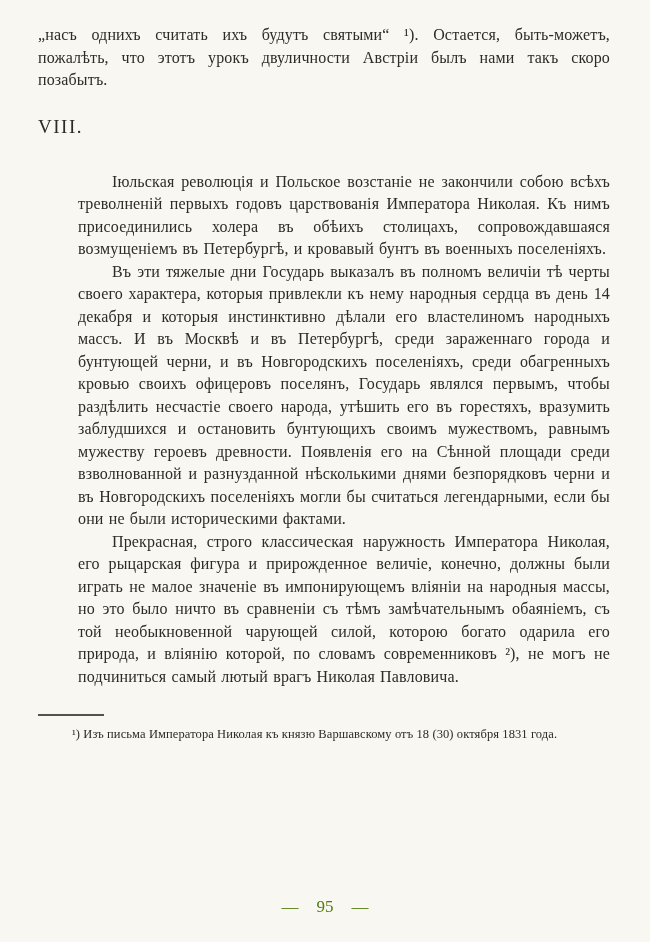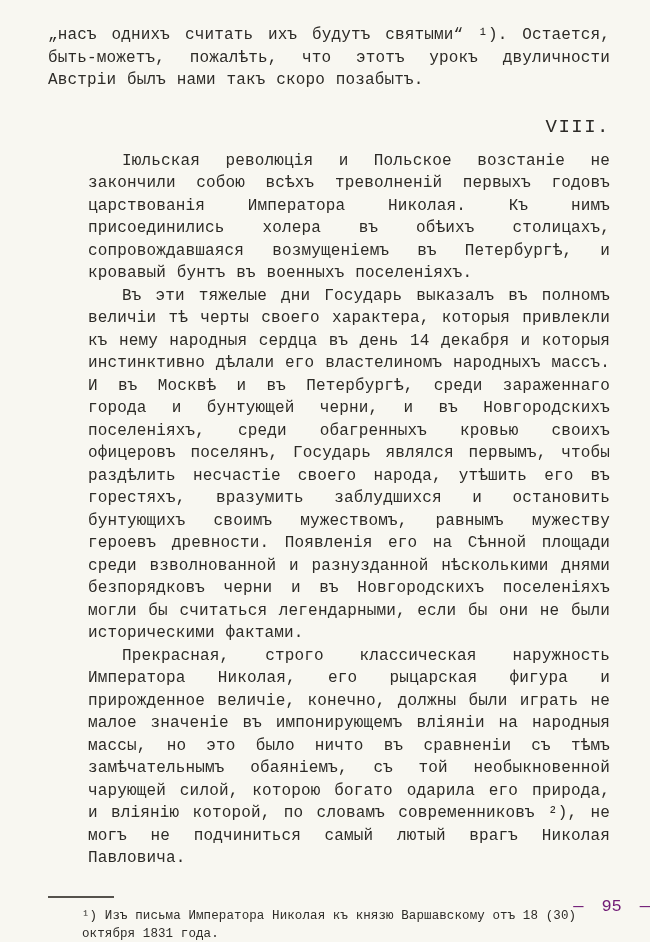--- a/index.html
+++ b/index.html
@@ -5,47 +5,46 @@
   html, body {
     margin: 0;
     padding: 0;
     background: #f6f5ef;
   }
   .page {
     position: relative;
     width: 650px;
     height: 942px;
     background: #f8f7f1;
-    font-family: Liberation Mono, monospace;
+    font-family: Liberation Serif, serif;
     color: #2d2b27;
     box-sizing: border-box;
     overflow: hidden;
-    padding-left: 10px;
   }
   .content {
     padding: 24px 40px 0 38px;
   }
   .para {
     margin: 0;
     font-size: 16px;
     line-height: 22.5px;
     text-align: justify;
     letter-spacing: 0.15px;
     word-spacing: 1px;
   }
   .para.no-indent {
     text-indent: 0;
   }
   .para.indent {
     text-indent: 34px;
     margin-left: 40px;
   }
   .heading {
-    margin: 24px 0 12px 0;
-    text-align: right;
+    margin: 24px 0 33px 0;
+    text-align: left;
     font-size: 19px;
     font-weight: normal;
     letter-spacing: 1.5px;
   }
   .footnote-sep {
     width: 66px;
     height: 0;
     border-top: 2px solid #55524c;
     margin: 26px 0 9px 0;
   }
@@ -55,23 +54,23 @@
     font-size: 12.5px;
     line-height: 18px;
     letter-spacing: 0.1px;
     text-align: left;
   }
   .footer {
     position: absolute;
     left: 0;
     right: 0;
     top: 897px;
-    text-align: right;
+    text-align: center;
     font-size: 17px;
-    color: #701a75;
+    color: #4d7c0f;
   }
   .footer .num {
     display: inline-block;
     margin: 0 18px;
   }
 </style>
 </head>
 <body>
 
 <div class="page">

